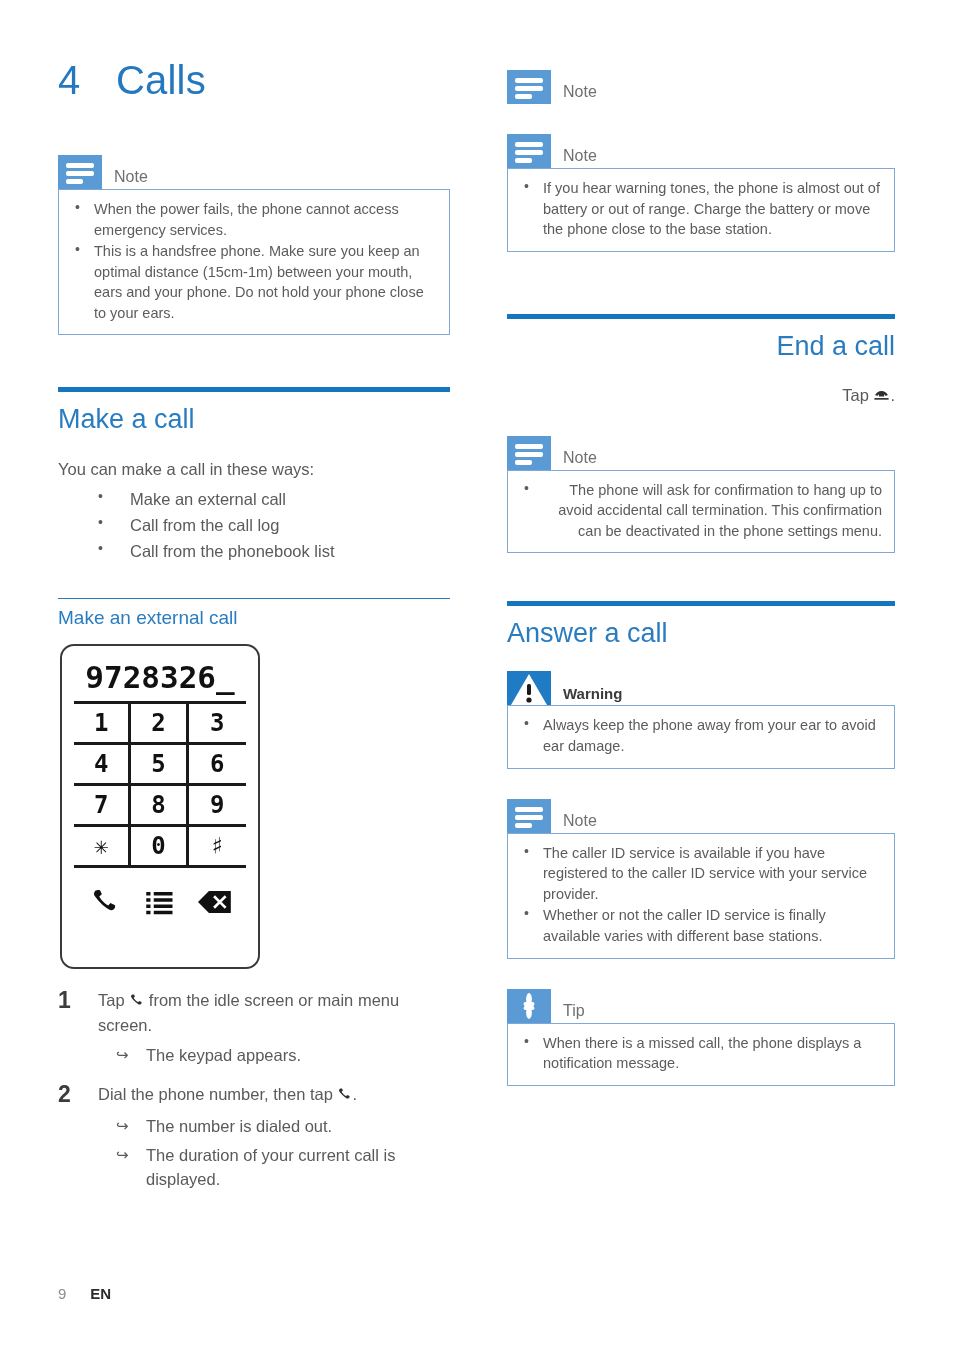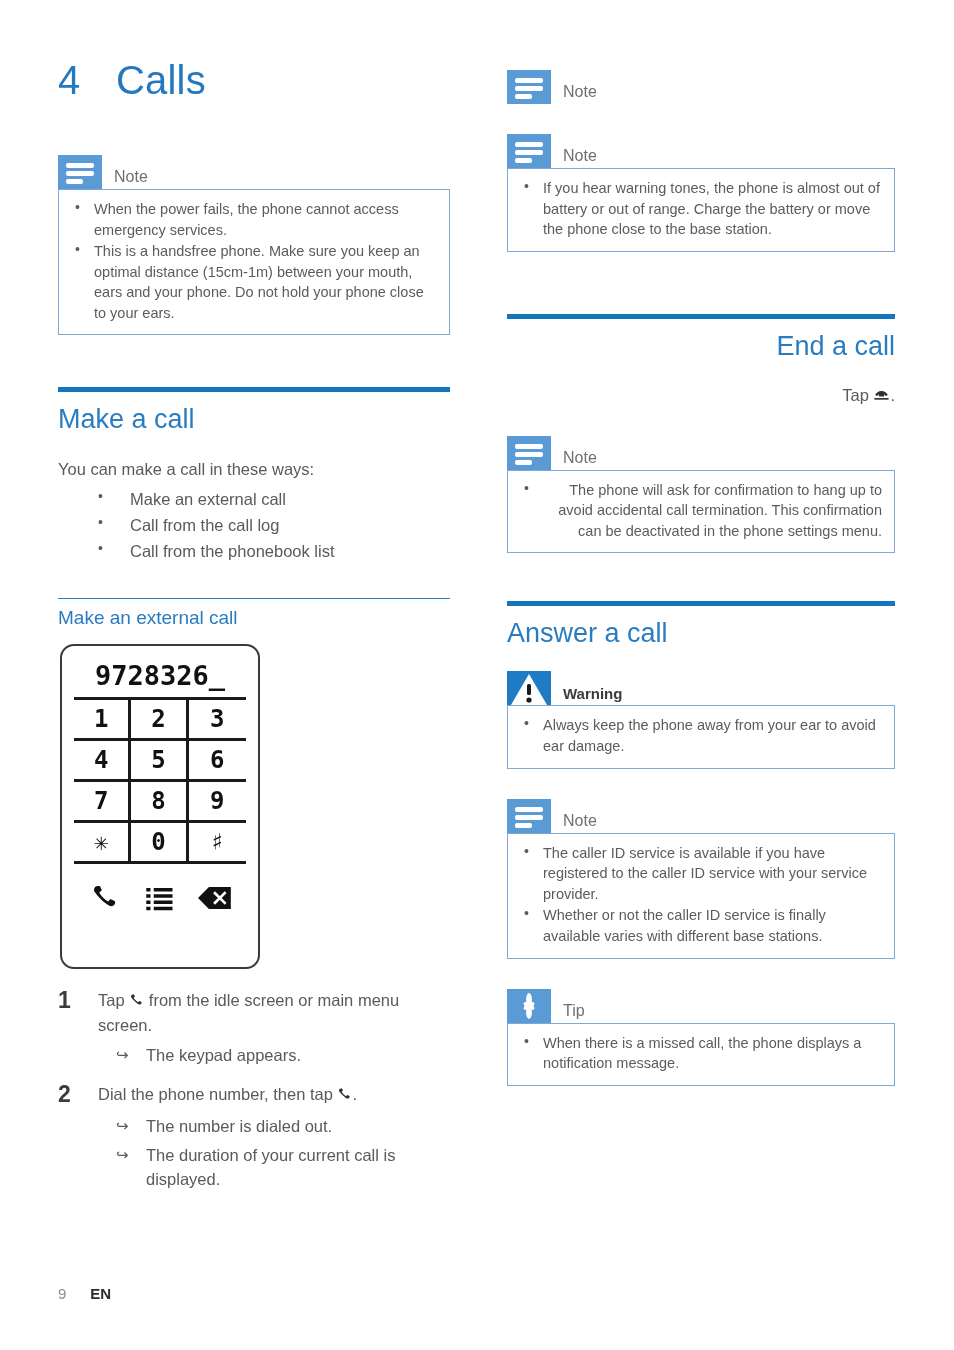--- a/index.html
+++ b/index.html
@@ -215,21 +215,21 @@
     border-radius: 14px;
     margin: 8px 0 0 2px;
     background: #ffffff;
     padding: 10px 12px 10px 12px;
     display: flex;
     flex-direction: column;
   }
   .lcd-display {
     text-align: center;
     font-family: "DejaVu Sans Mono", monospace;
-    font-size: 27px;
+    font-size: 31px;
     font-weight: bold;
     letter-spacing: 0px;
     color: #111111;
     padding: 6px 0 8px 0;
     line-height: 1;
     -webkit-font-smoothing: none;
   }
   .key-grid {
     border-top: 3px solid #1a1a1a;
   }

